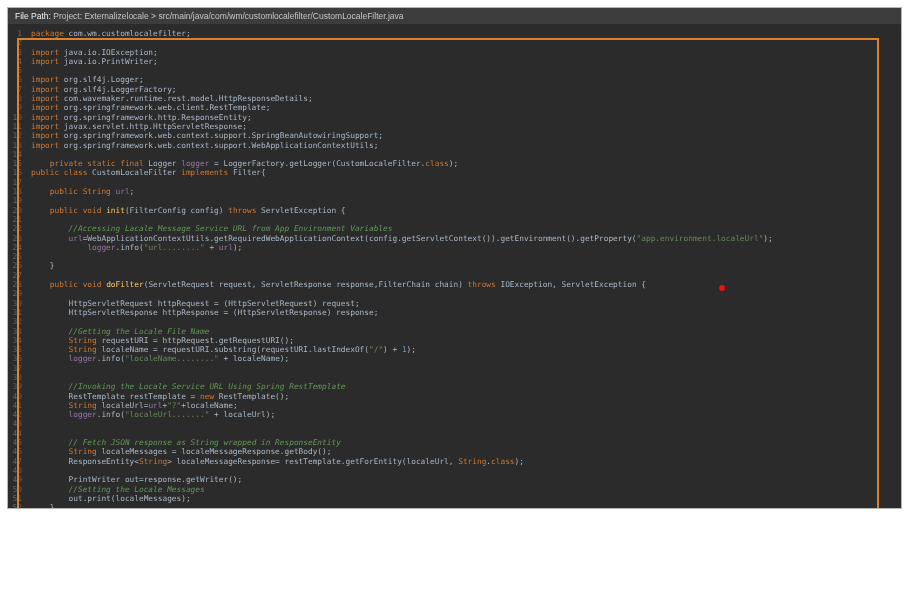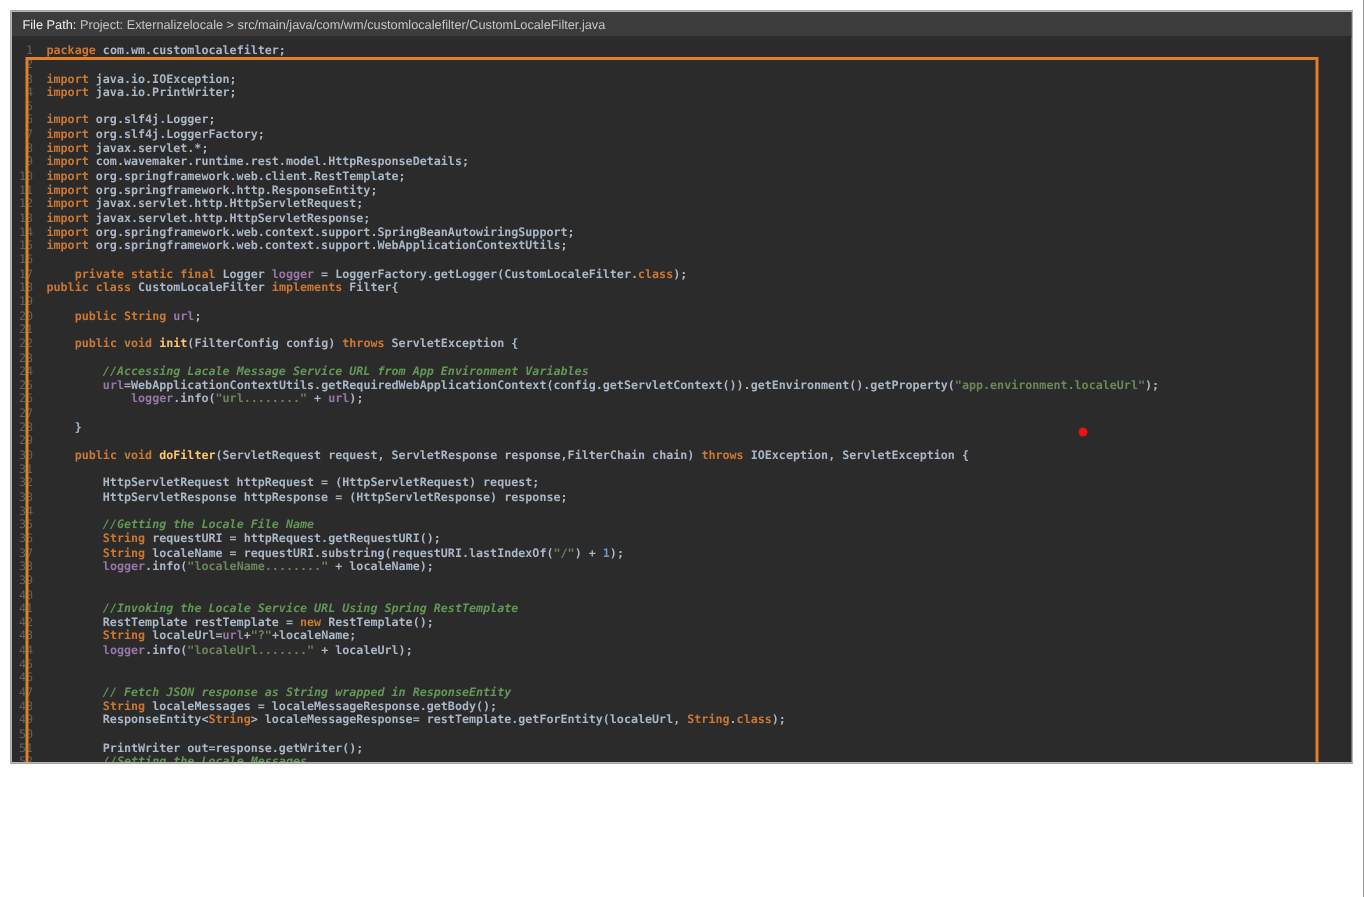--- a/index.html
+++ b/index.html
@@ -16,21 +16,21 @@
     height:17px; background:var(--header-bg,#3c3c3c);
     font-family:"Liberation Sans", sans-serif; font-size:8.5px; line-height:17px;
     padding-left:7px; white-space:nowrap; overflow:hidden;
     border-bottom:1px solid #2a2a2a;
   }
   .header .label { color:#f0f0f0; }
   .header .path  { color:#c6c6c6; }
 
   .editor { position:relative; display:flex; padding-top:4px; height:calc(100% - 17px); overflow:hidden; }
   .gutter { width:17px; flex:none; text-align:right; padding-right:3px; color:var(--gutter-fg,#606366); }
-  .code   { flex:1; padding-left:6px; color:var(--default-fg,#a9b7c6); overflow:hidden;font-weight:bold; }
+  .code   { flex:1; padding-left:6px; color:var(--default-fg,#a9b7c6); overflow:hidden; }
 
   .ln, .code-line { height:9.3px; line-height:9.3px; font-size:7.8px; white-space:pre; font-family:"DejaVu Sans Mono", monospace; }
 
   .tok-t { color:var(--default-fg,#a9b7c6); }
   .tok-k { color:var(--keyword,#cc7832); }
   .tok-s { color:var(--string,#6a8759); }
   .tok-c { color:var(--comment,#629755); font-style:italic; }
   .tok-f { color:var(--field,#9876aa); }
   .tok-m { color:var(--method,#ffc66d); }
   .tok-n { color:var(--number,#6897bb); }
@@ -118,25 +118,23 @@
         <div class="ln">60</div>
       </div>
     <div class="code">
         <div class="code-line"><span class="tok-k">package </span><span class="tok-t">com.wm.customlocalefilter;</span></div>
         <div class="code-line"></div>
         <div class="code-line"><span class="tok-k">import </span><span class="tok-t">java.io.IOException;</span></div>
         <div class="code-line"><span class="tok-k">import </span><span class="tok-t">java.io.PrintWriter;</span></div>
         <div class="code-line"></div>
         <div class="code-line"><span class="tok-k">import </span><span class="tok-t">org.slf4j.Logger;</span></div>
         <div class="code-line"><span class="tok-k">import </span><span class="tok-t">org.slf4j.LoggerFactory;</span></div>
-        <div class="code-line"><span class="tok-k">import </span><span class="tok-t">javax.servlet.*;</span></div>
         <div class="code-line"><span class="tok-k">import </span><span class="tok-t">com.wavemaker.runtime.rest.model.HttpResponseDetails;</span></div>
         <div class="code-line"><span class="tok-k">import </span><span class="tok-t">org.springframework.web.client.RestTemplate;</span></div>
         <div class="code-line"><span class="tok-k">import </span><span class="tok-t">org.springframework.http.ResponseEntity;</span></div>
-        <div class="code-line"><span class="tok-k">import </span><span class="tok-t">javax.servlet.http.HttpServletRequest;</span></div>
         <div class="code-line"><span class="tok-k">import </span><span class="tok-t">javax.servlet.http.HttpServletResponse;</span></div>
         <div class="code-line"><span class="tok-k">import </span><span class="tok-t">org.springframework.web.context.support.SpringBeanAutowiringSupport;</span></div>
         <div class="code-line"><span class="tok-k">import </span><span class="tok-t">org.springframework.web.context.support.WebApplicationContextUtils;</span></div>
         <div class="code-line"></div>
         <div class="code-line"><span class="tok-t">    </span><span class="tok-k">private static final </span><span class="tok-t">Logger </span><span class="tok-f">logger </span><span class="tok-t">= LoggerFactory.getLogger(CustomLocaleFilter.</span><span class="tok-k">class</span><span class="tok-t">);</span></div>
         <div class="code-line"><span class="tok-k">public class </span><span class="tok-t">CustomLocaleFilter </span><span class="tok-k">implements </span><span class="tok-t">Filter{</span></div>
         <div class="code-line"></div>
         <div class="code-line"><span class="tok-t">    </span><span class="tok-k">public </span><span class="tok-k">String </span><span class="tok-f">url</span><span class="tok-t">;</span></div>
         <div class="code-line"></div>
         <div class="code-line"><span class="tok-t">    </span><span class="tok-k">public void </span><span class="tok-m">init</span><span class="tok-t">(FilterConfig config) </span><span class="tok-k">throws </span><span class="tok-t">ServletException {</span></div>

